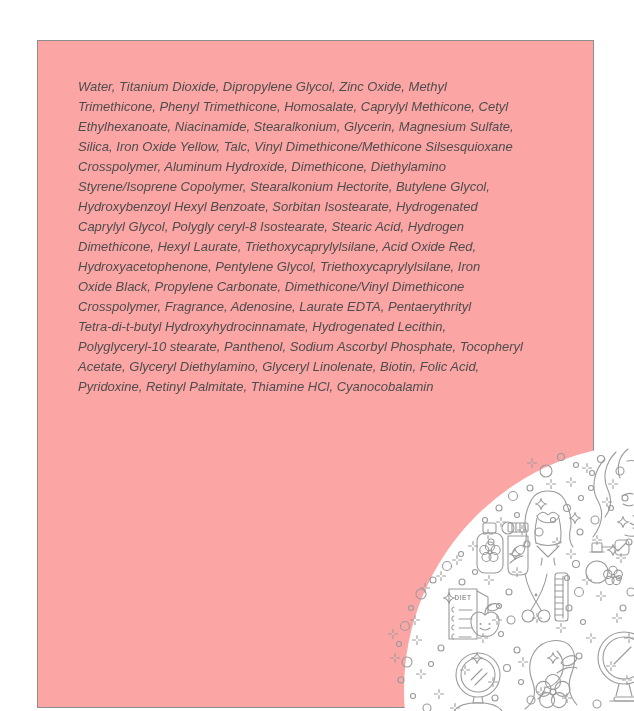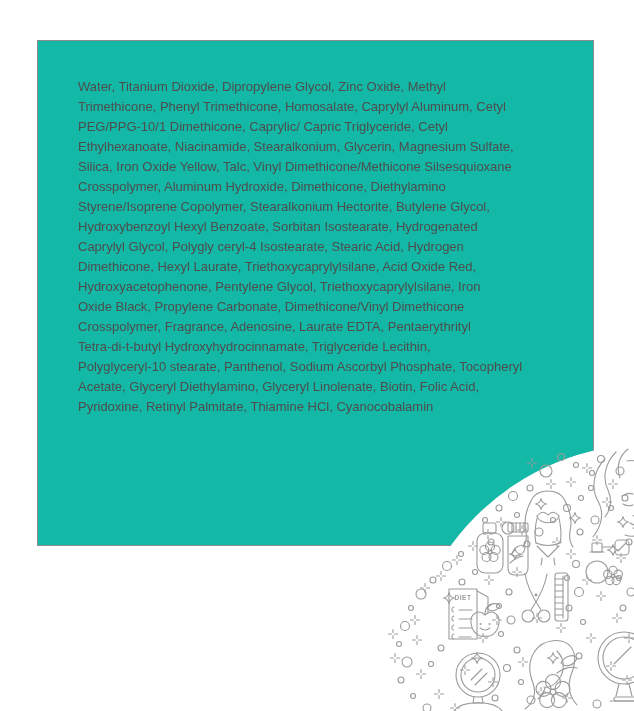--- a/index.html
+++ b/index.html
@@ -4,24 +4,25 @@
 <style>
   html,body{margin:0;padding:0;}
   body{
     width:634px;height:711px;
     background:var(--page-bg,#fff);
     font-family:"Liberation Sans",sans-serif;
     position:relative;overflow:hidden;
   }
   .card{
     position:absolute;left:37px;top:40px;
-    width:557px;height:506px;
+    width:557px;height:668px;
     box-sizing:border-box;
     border:1px solid var(--border-color,#8d8d8d);
-    background:#14b8a6;
+    background:#fca5a5;
+    font-style:italic;
   }
   .ingredients{
     position:absolute;left:40px;top:36px;right:18px;
     color:var(--text-color,#4d4d4d);
     font-size:13px;line-height:20px;
     letter-spacing:0;
   }
   .ingredients .line{white-space:nowrap;}
   .deco{
     position:absolute;right:0;bottom:0;
@@ -29,33 +30,32 @@
     color:var(--line-color,#9b9b9b);
   }
   .deco *{vector-effect:non-scaling-stroke;}
 </style>
 </head>
 <body>
 
 <div class="card">
   <div class="ingredients">
       <div class="line">Water, Titanium Dioxide, Dipropylene Glycol, Zinc Oxide, Methyl</div>
-      <div class="line">Trimethicone, Phenyl Trimethicone, Homosalate, Caprylyl Aluminum, Cetyl</div>
-      <div class="line">PEG/PPG-10/1 Dimethicone, Caprylic/ Capric Triglyceride, Cetyl</div>
+      <div class="line">Trimethicone, Phenyl Trimethicone, Homosalate, Caprylyl Methicone, Cetyl</div>
       <div class="line">Ethylhexanoate, Niacinamide, Stearalkonium, Glycerin, Magnesium Sulfate,</div>
       <div class="line">Silica, Iron Oxide Yellow, Talc, Vinyl Dimethicone/Methicone Silsesquioxane</div>
       <div class="line">Crosspolymer, Aluminum Hydroxide, Dimethicone, Diethylamino</div>
       <div class="line">Styrene/Isoprene Copolymer, Stearalkonium Hectorite, Butylene Glycol,</div>
       <div class="line">Hydroxybenzoyl Hexyl Benzoate, Sorbitan Isostearate, Hydrogenated</div>
-      <div class="line">Caprylyl Glycol, Polygly ceryl-4 Isostearate, Stearic Acid, Hydrogen</div>
+      <div class="line">Caprylyl Glycol, Polygly ceryl-8 Isostearate, Stearic Acid, Hydrogen</div>
       <div class="line">Dimethicone, Hexyl Laurate, Triethoxycaprylylsilane, Acid Oxide Red,</div>
       <div class="line">Hydroxyacetophenone, Pentylene Glycol, Triethoxycaprylylsilane, Iron</div>
       <div class="line">Oxide Black, Propylene Carbonate, Dimethicone/Vinyl Dimethicone</div>
       <div class="line">Crosspolymer, Fragrance, Adenosine, Laurate EDTA, Pentaerythrityl</div>
-      <div class="line">Tetra-di-t-butyl Hydroxyhydrocinnamate, Triglyceride Lecithin,</div>
+      <div class="line">Tetra-di-t-butyl Hydroxyhydrocinnamate, Hydrogenated Lecithin,</div>
       <div class="line">Polyglyceryl-10 stearate, Panthenol, Sodium Ascorbyl Phosphate, Tocopheryl</div>
       <div class="line">Acetate, Glyceryl Diethylamino, Glyceryl Linolenate, Biotin, Folic Acid,</div>
       <div class="line">Pyridoxine, Retinyl Palmitate, Thiamine HCl, Cyanocobalamin</div>
     </div>
 </div>
 
 <svg class="deco" viewBox="0 0 264 300" fill="none" stroke="currentColor" stroke-width="1.1" stroke-linecap="round" stroke-linejoin="round">
 
   <defs>
     <g id="sp">

